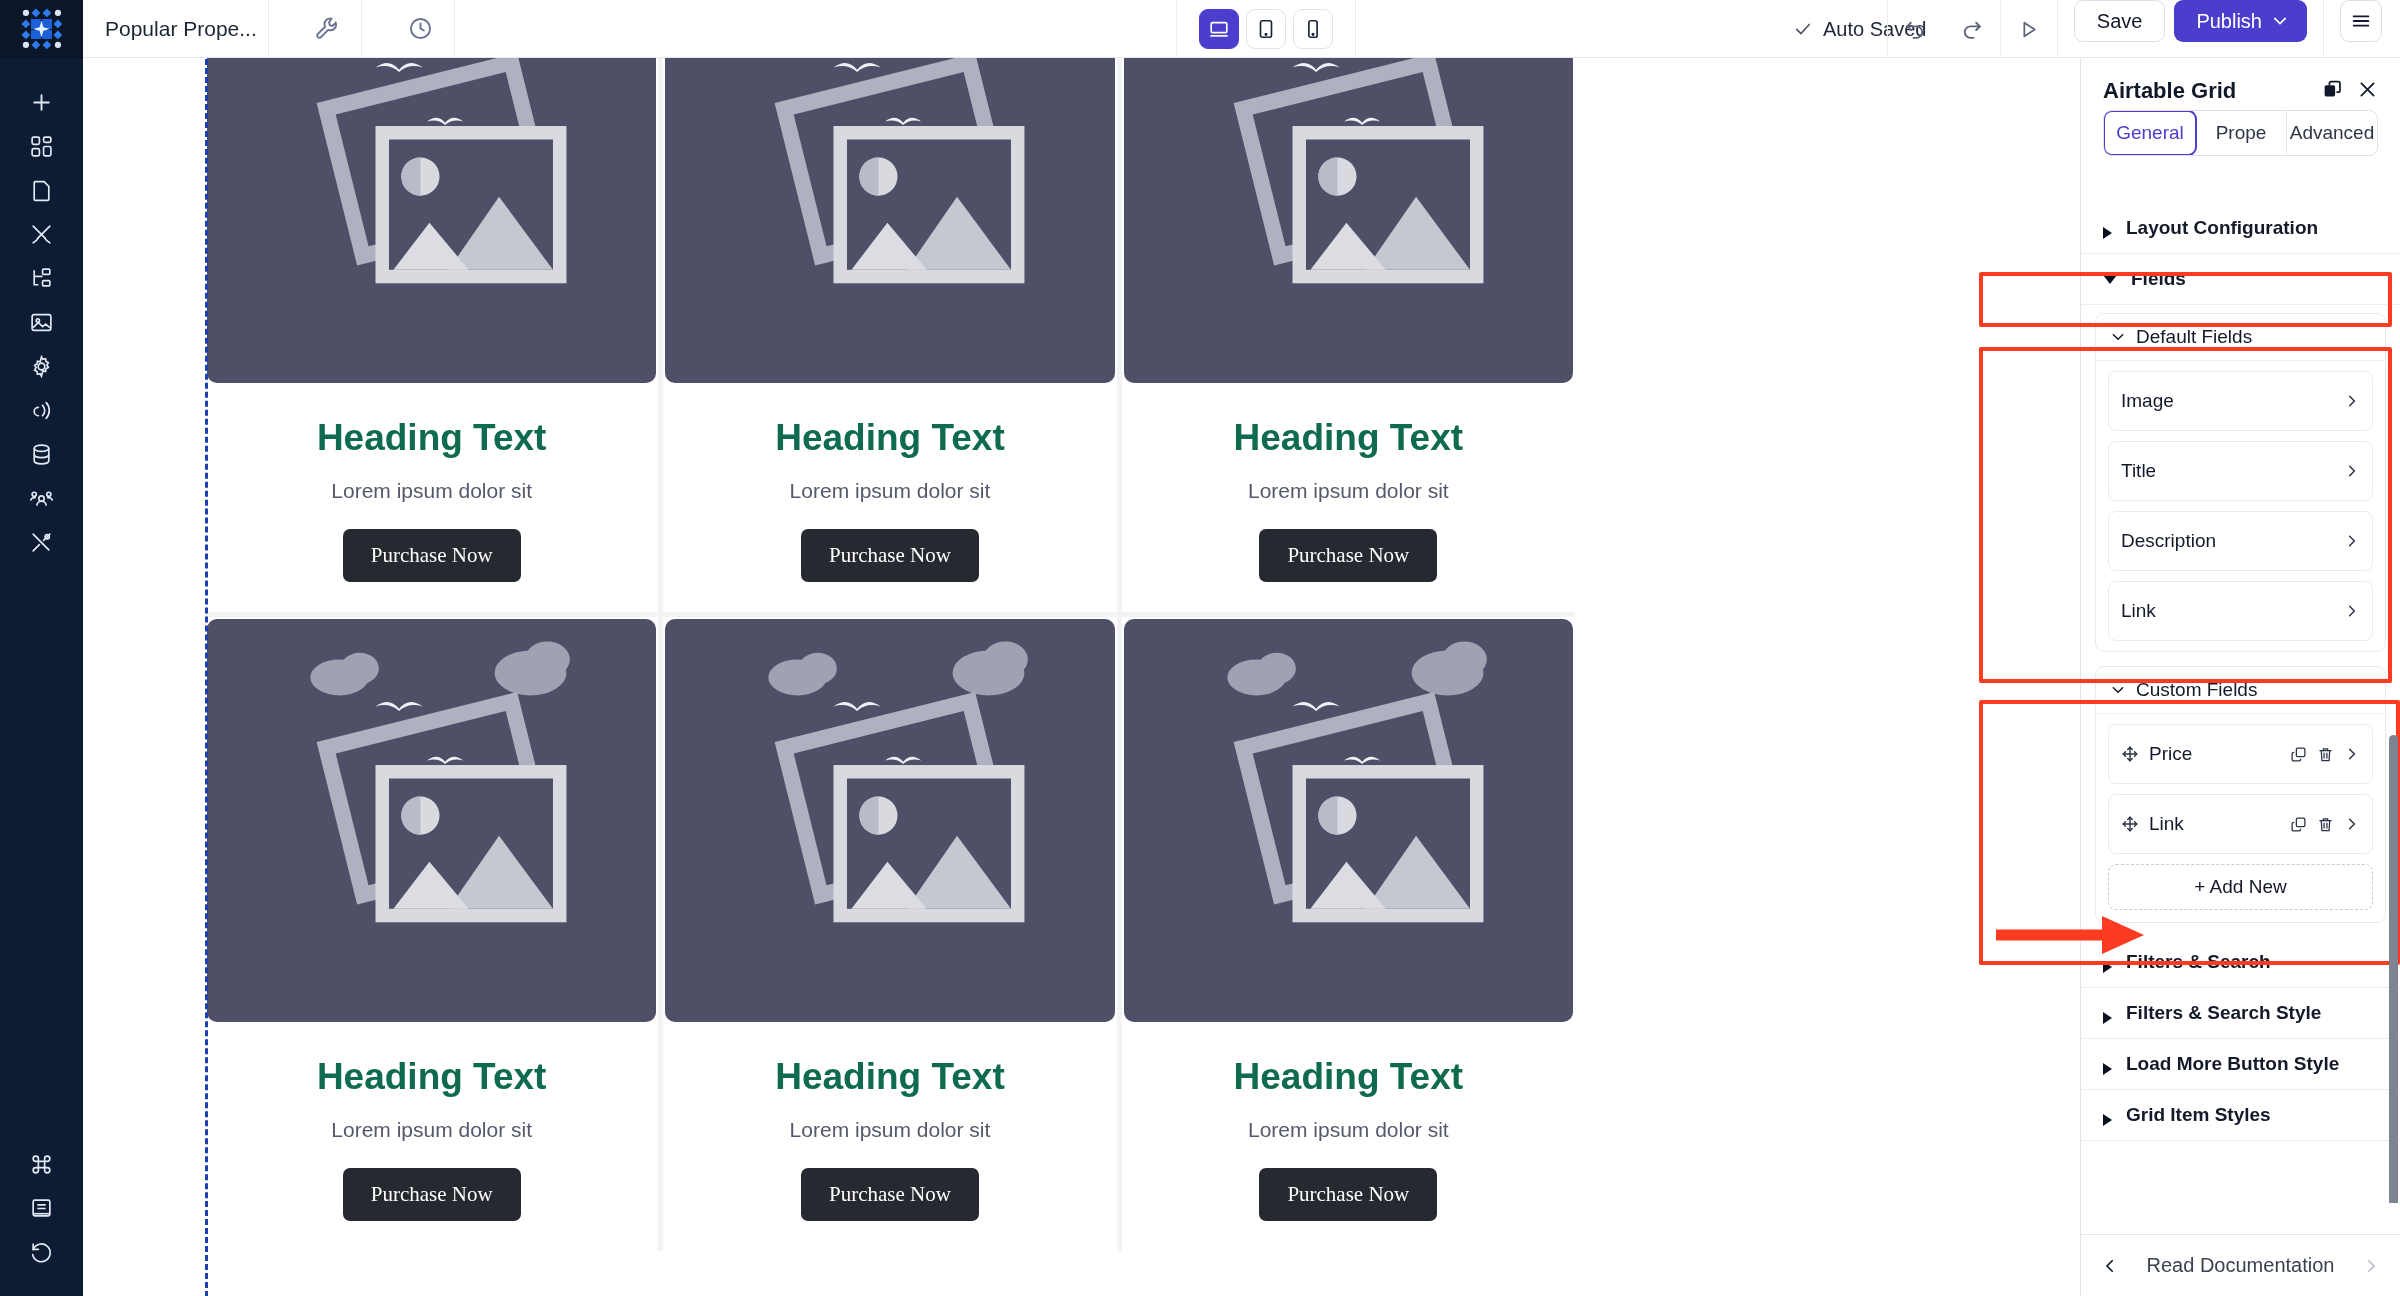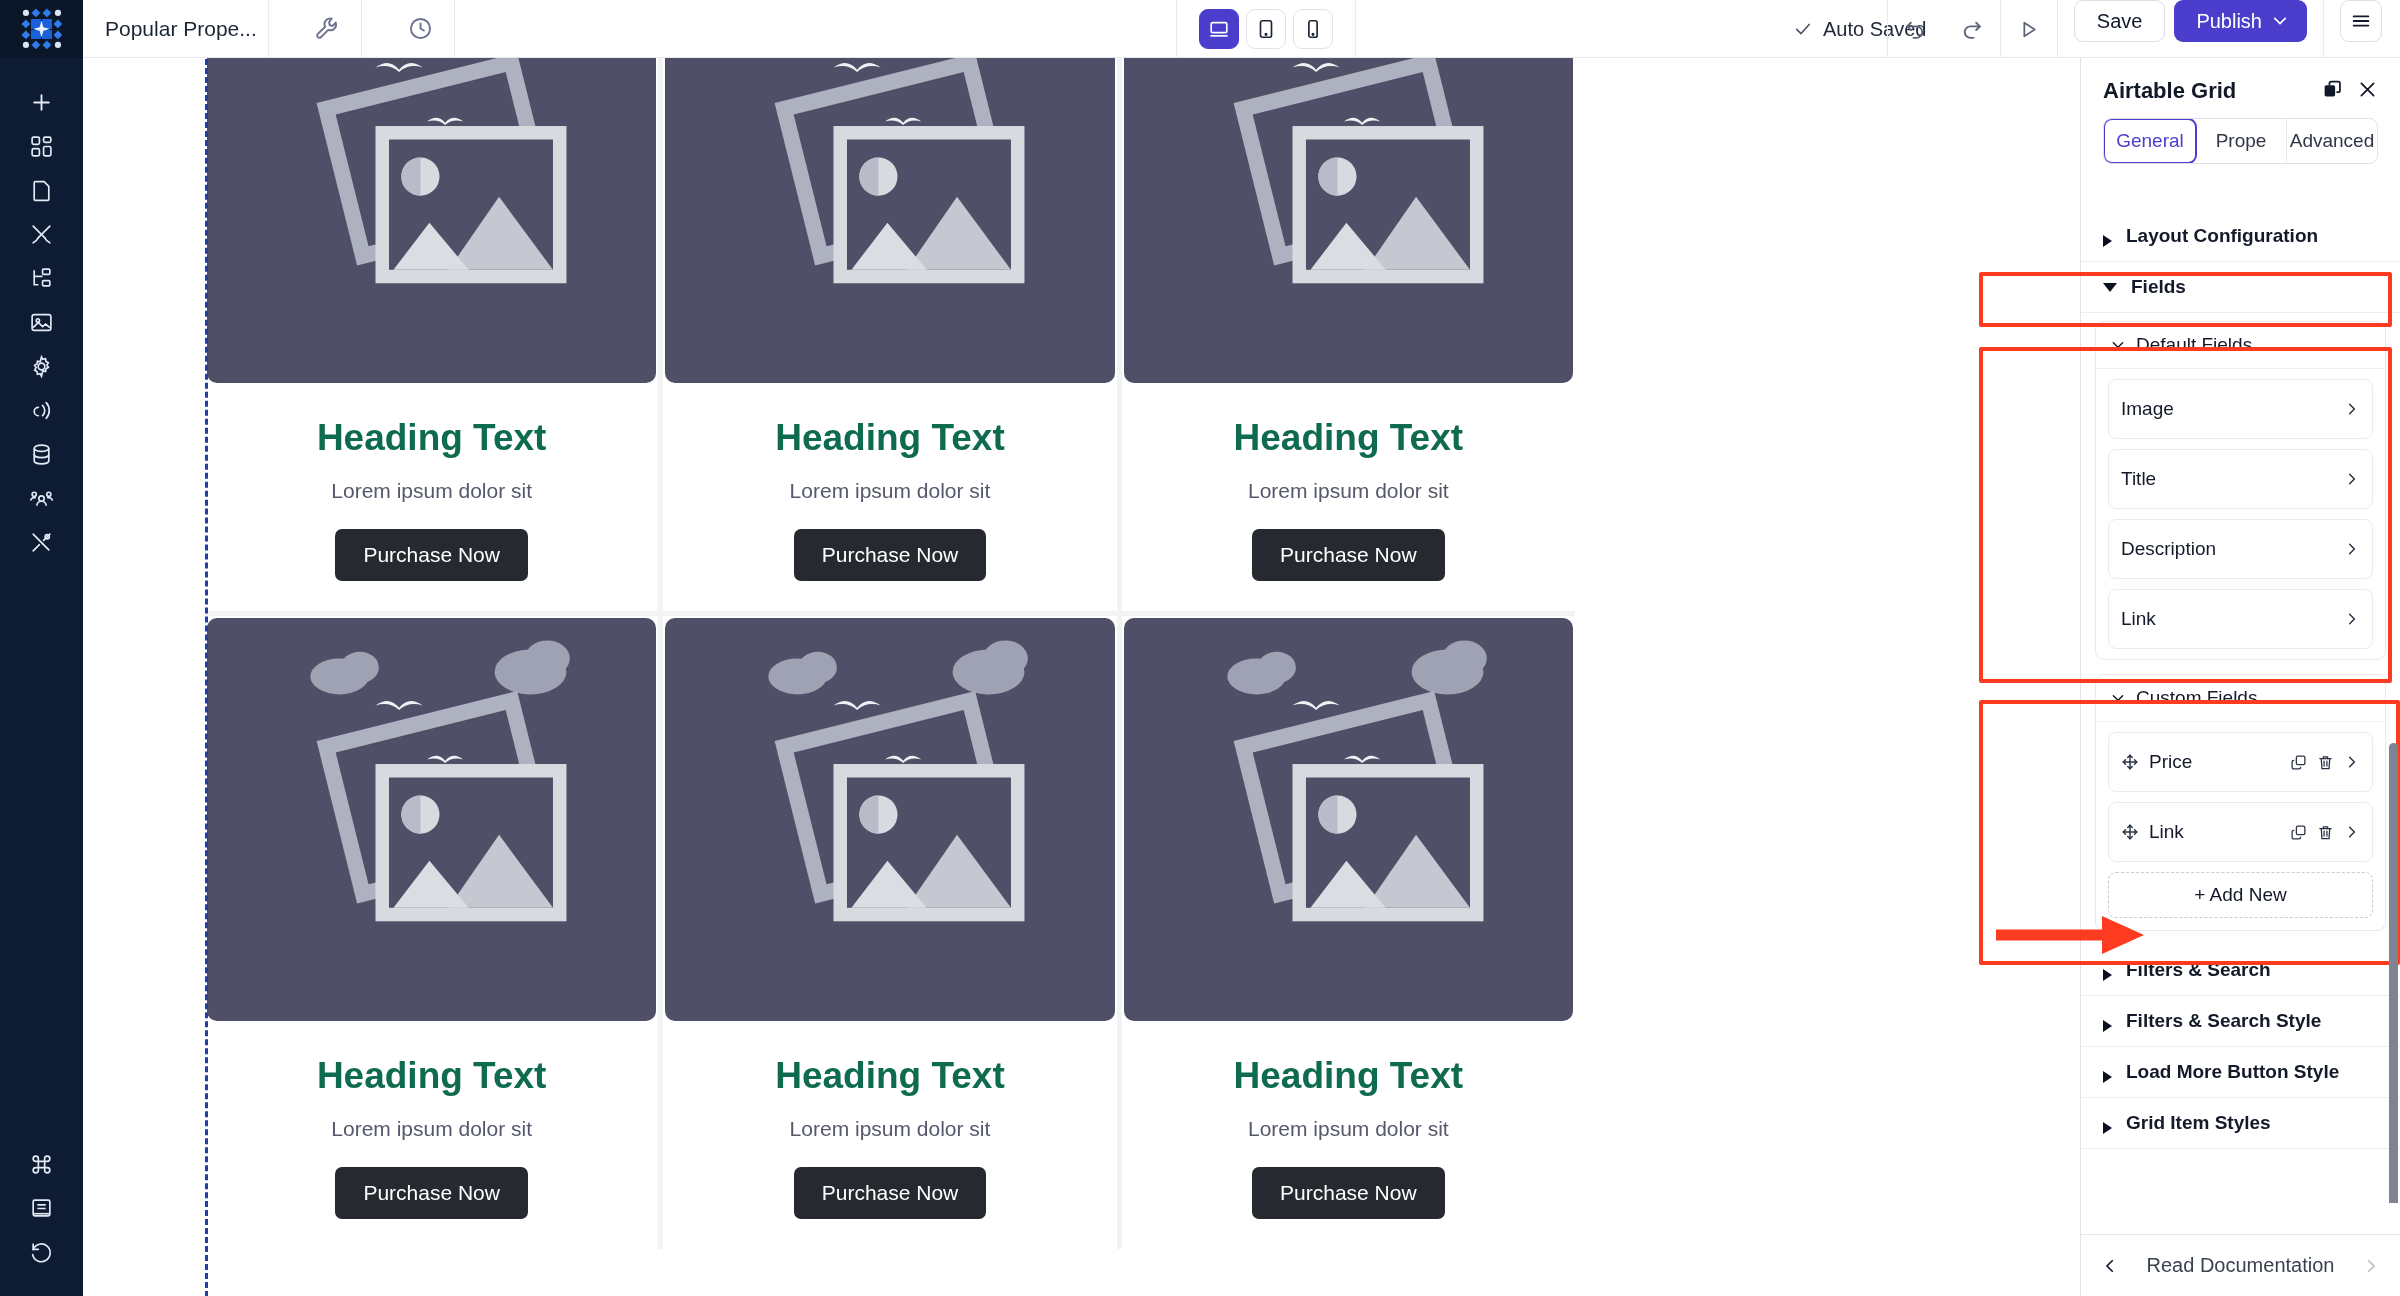--- a/index.html
+++ b/index.html
@@ -133,39 +133,39 @@
   .ph { position: absolute; inset: 0; }
   .card-title {
     text-align: center; color: #0f6b4f; font-size: 37px; font-weight: bold;
     margin-top: 34px; white-space: nowrap;
   }
   .card-sub {
     text-align: center; color: #55596b; font-size: 21px; margin-top: 20px; white-space: nowrap;
   }
   .card-btn-wrap { display: flex; justify-content: center; margin-top: 26px; }
   .card-btn {
-    background: #26292f; color: #ffffff; font-size: 21px; font-family: Liberation Sans, sans-serif;
+    background: #26292f; color: #ffffff; font-size: 21px; font-family: Liberation Serif, serif;
     border: none; border-radius: 7px; padding: 14px 28px;
   }
 
   
   #panel {
     position: absolute; right: 0; top: 58px; width: 320px; bottom: 0;
     background: #ffffff; border-left: 1px solid #e2e4e9;
     display: flex; flex-direction: column; gap: 31px;
   }
   #panel-head {
     padding: 20px 22px 0 22px;
   }
   #panel-title-row { display: flex; align-items: center; justify-content: space-between; }
   #panel-title { font-size: 22px; font-weight: bold; color: #111827; }
   #panel-head-icons { display: flex; align-items: center; gap: 14px; color: #11182a; }
   #panel-head-icons svg { width: 21px; height: 21px; }
   #tabs {
-    margin: 14px 0 0 0; display: flex; border: 1px solid #dfe1e8; border-radius: 9px;
+    margin: 6px 0 0 0; display: flex; border: 1px solid #dfe1e8; border-radius: 9px;
     overflow: hidden; background: #fff;
   }
   .tab {
     flex: 1; text-align: center; padding: 11px 0; font-size: 19px; color: #303648;
     border-right: 1px solid #e6e8ee;
   }
   .tab:last-child { border-right: none; }
   .tab.active {
     color: #4b3ecd; border: 2px solid #4b3ecd; border-radius: 9px; margin: -1px;
     padding: 10px 0;

